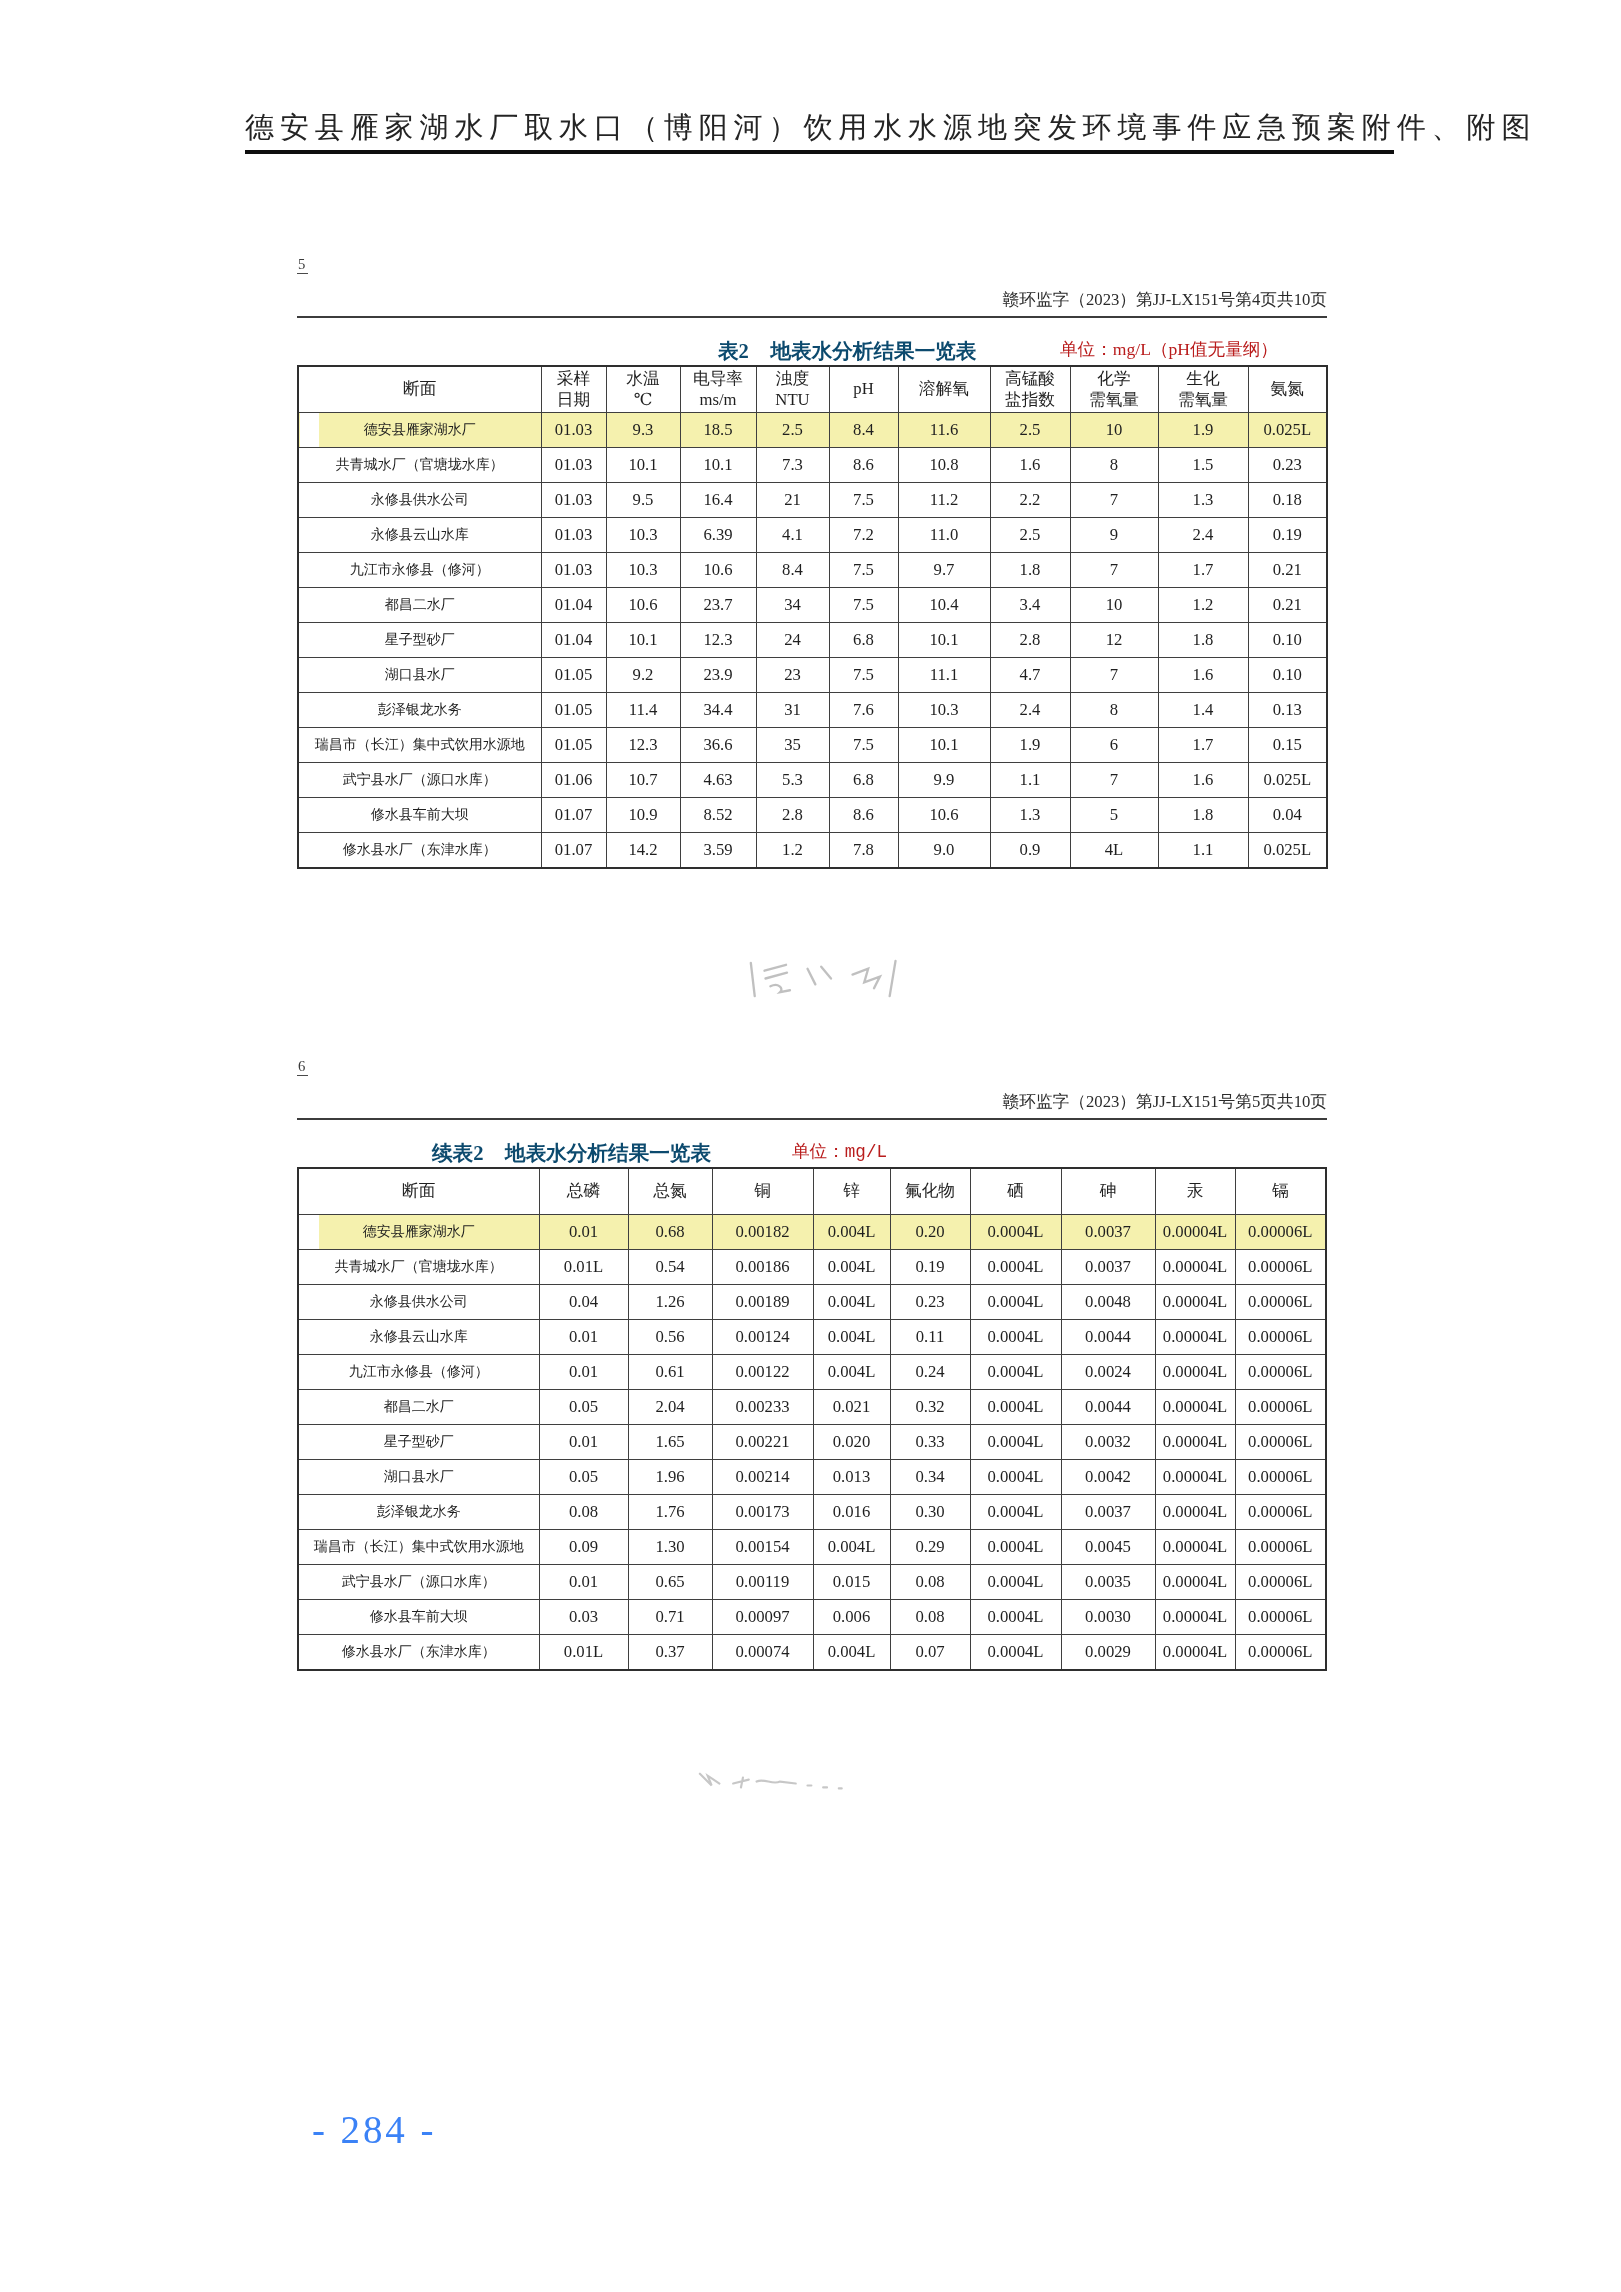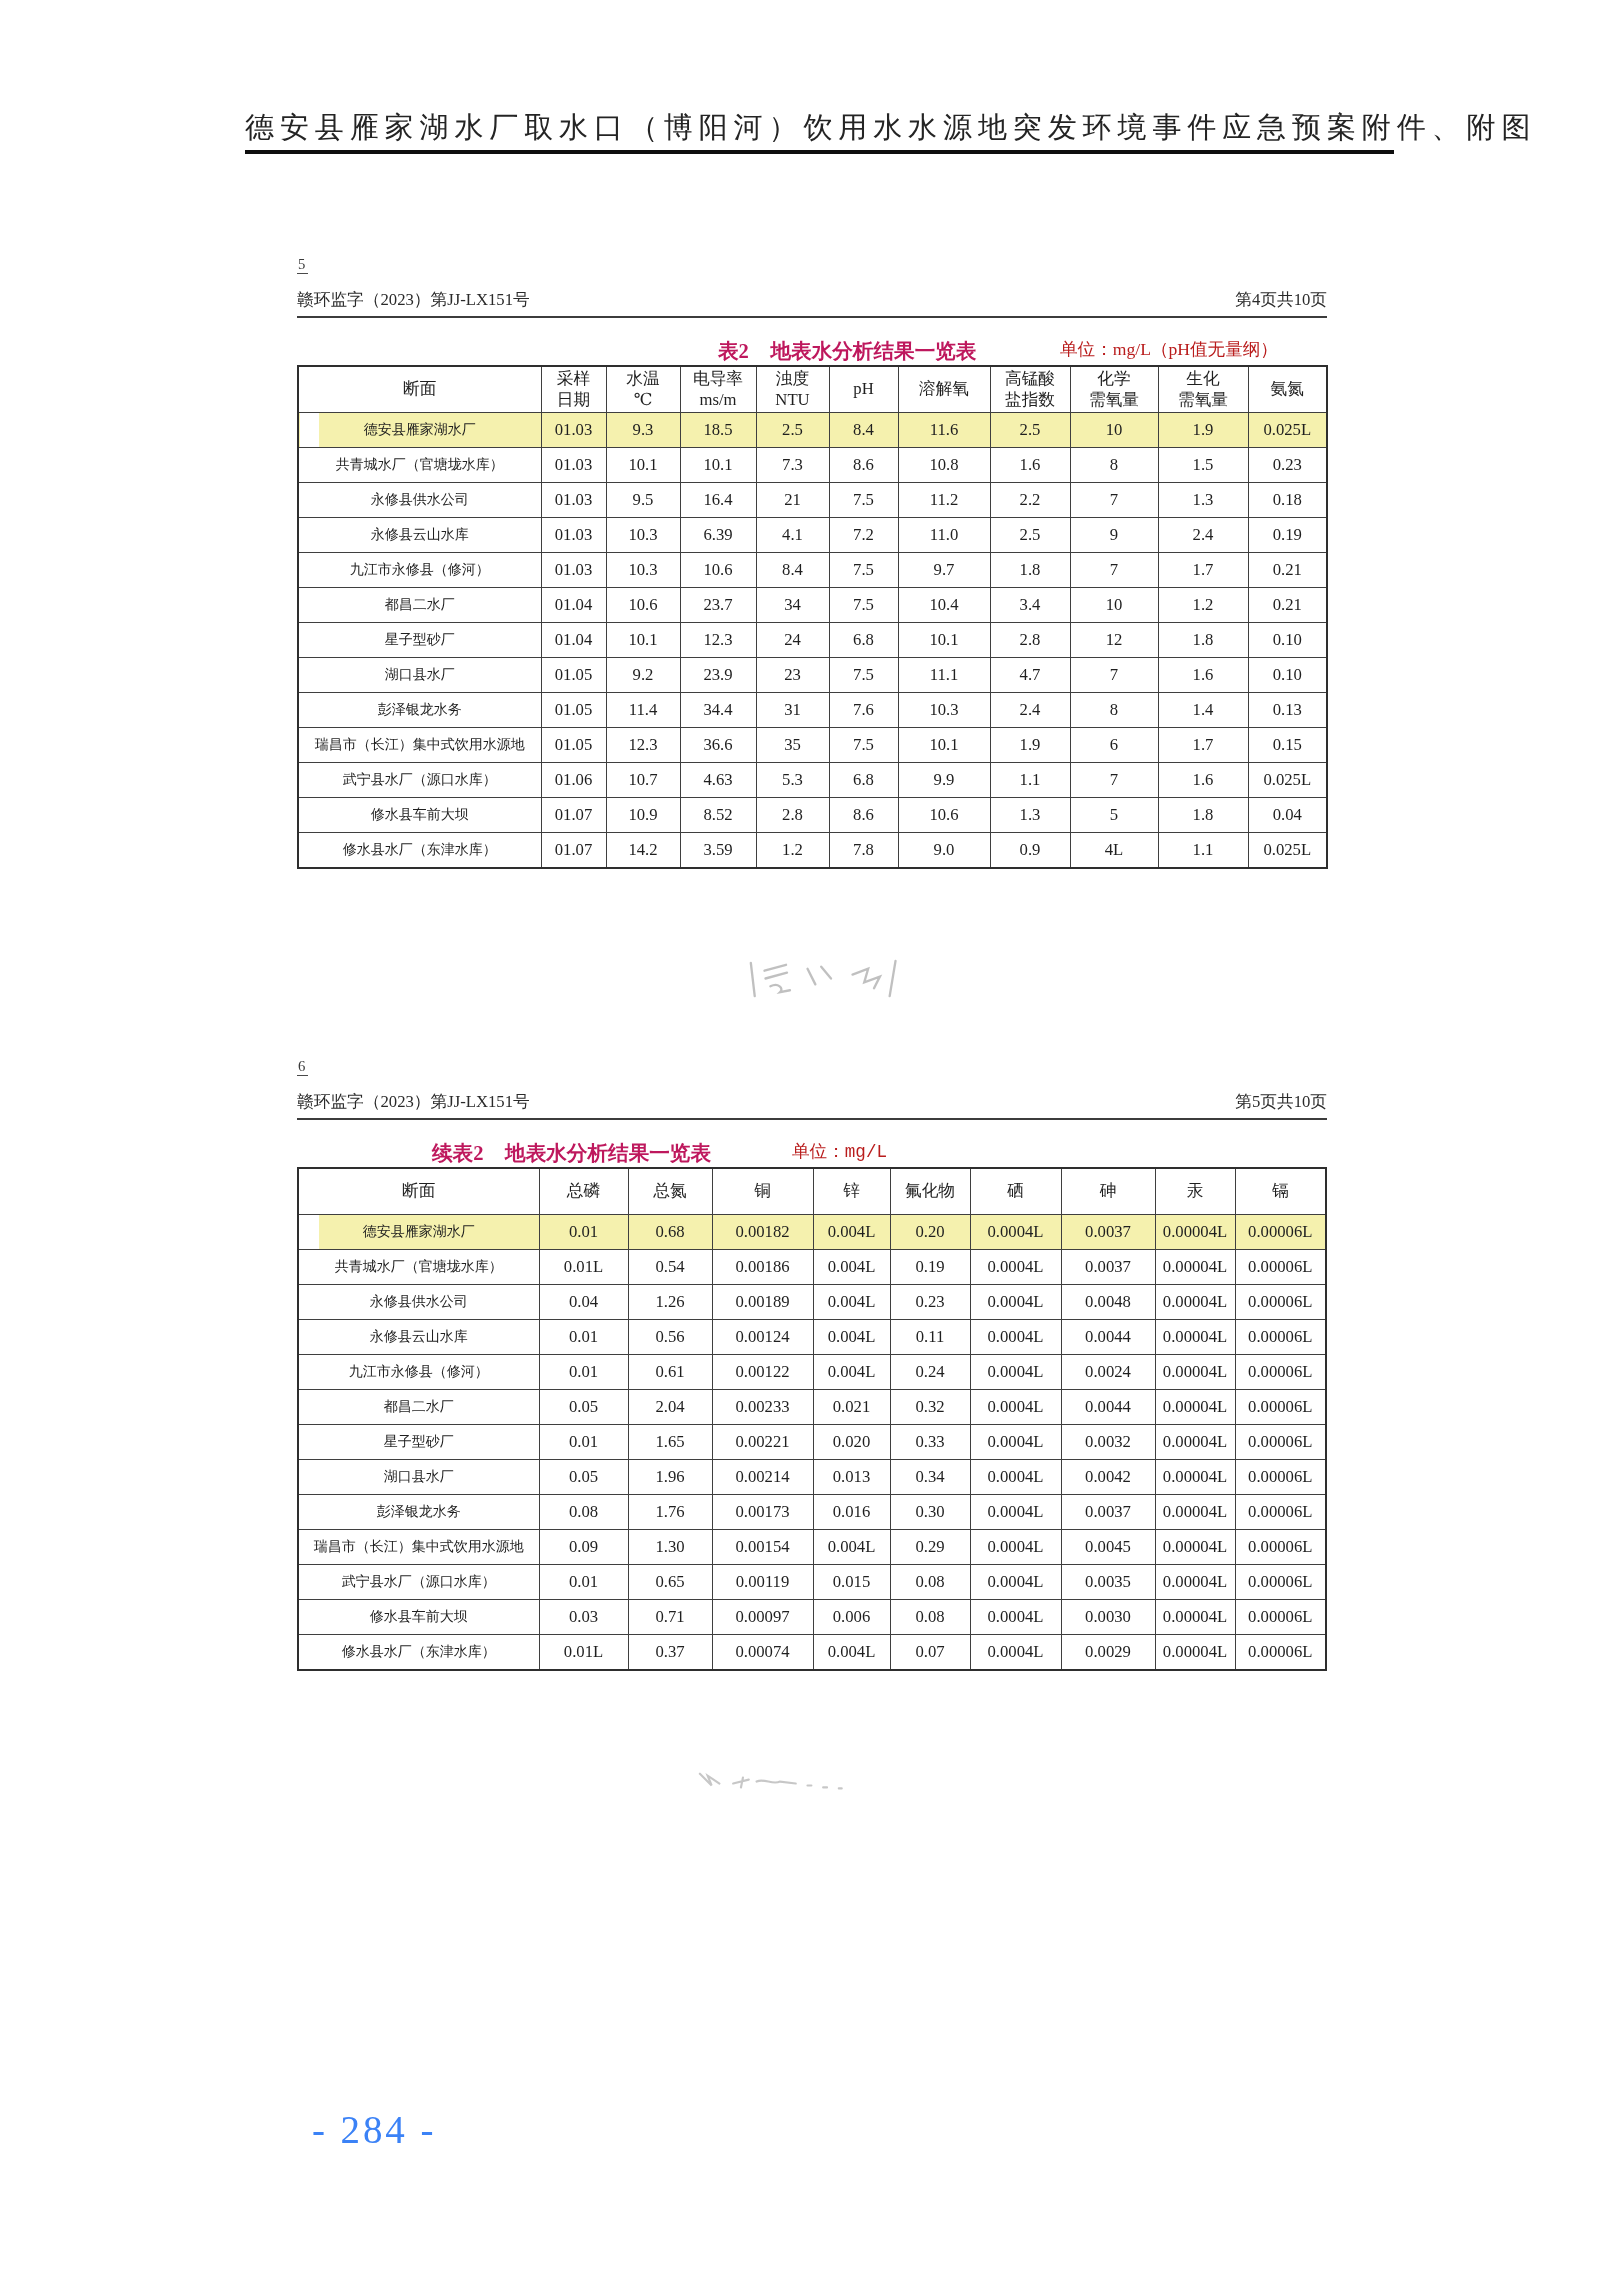--- a/index.html
+++ b/index.html
@@ -19,26 +19,26 @@
   }
   .section { position:absolute; left:297px; width:1033px; }
   #section-1 { top:255px; height:637px; }
   #section-2 { top:1057px; height:627px; }
   .sheet-num {
     display:inline-block; font-size:14.7px; color:#3a3a3a;
     border-bottom:1.5px solid #4a4a4a; padding:0 2.9px 1px 1px; line-height:1.1;
   }
   .meta-row {
     position:absolute; left:0; top:33px; width:1030px;
-    display:flex; justify-content:space-between; align-items:flex-end;
+    display:flex; justify-content:flex-end; align-items:flex-end;
     border-bottom:2px solid #3c3c3c; padding-bottom:4.9px;
     font-size:16.7px; color:#2a2a2a;
   }
   .title-row { position:absolute; left:0; top:82px; width:1030px; height:29px; }
-  .tbl-heading { position:absolute; font-weight:bold; font-size:20.6px; color:#be185d; white-space:nowrap; }
+  .tbl-heading { position:absolute; font-weight:bold; font-size:20.6px; color:#0c4a6e; white-space:nowrap; }
   .unit-note  { position:absolute; font-size:17.6px; color:#b91c1c; white-space:nowrap; }
   #section-1 .tbl-heading { left:421px; }
   #section-1 .unit-note   { left:763px; }
   #section-2 .tbl-heading { left:135px; }
   #section-2 .unit-note   { left:495px;font-family:Liberation Mono, monospace; }
   .tbl-heading .lbl { margin-right:21.6px; }
   .sec-table-wrap { position:absolute; left:0; top:110px; }
   table.data-table {
     border-collapse:collapse; table-layout:fixed; width:1030px;
     font-size:16.7px; color:#1f1f1f; border:2.5px solid #2e2e2e;

